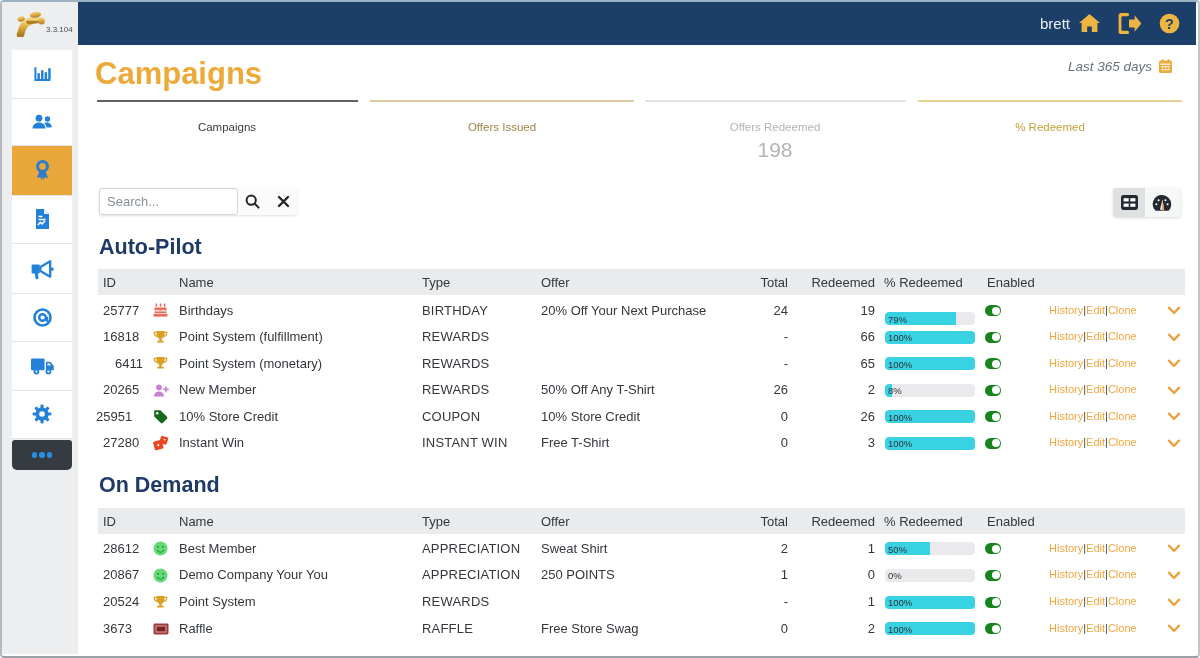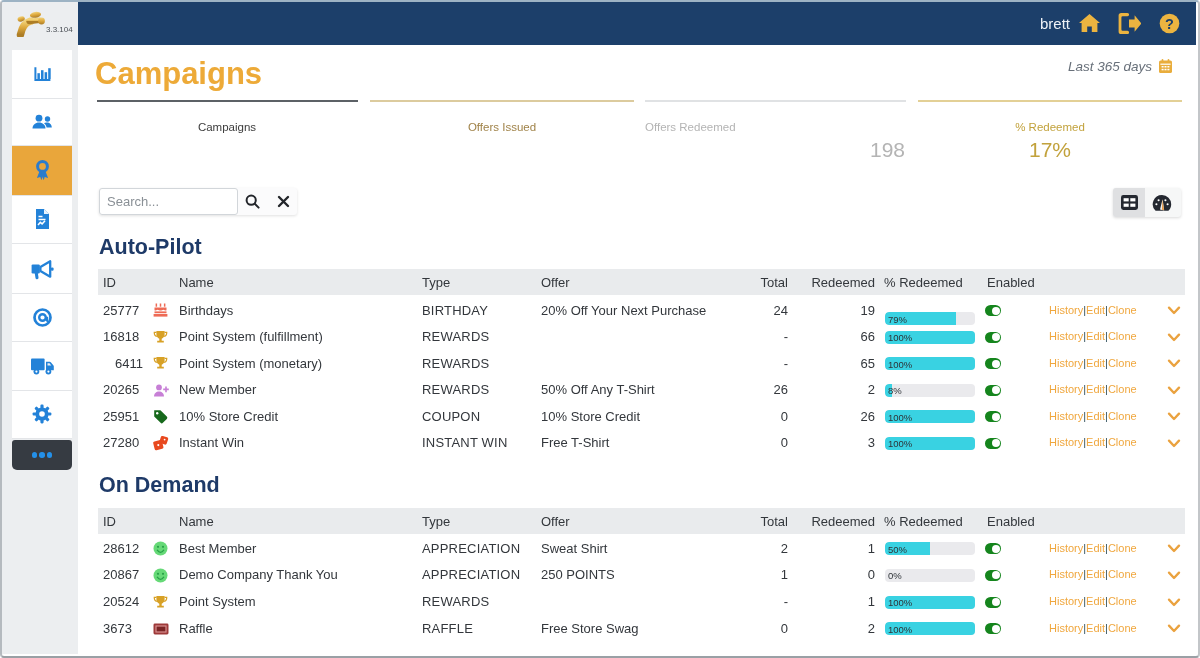--- a/index.html
+++ b/index.html
@@ -171,24 +171,23 @@
           <rect x="5.5" y="9.8" width="2" height="1.5"></rect>
           <rect x="8.4" y="9.8" width="2" height="1.5"></rect>
         </g>
       </svg>
 <div class="abs" style="left:97px;top:100px;width:261px;height:2px;background:#5c6166"></div>
 <div class="abs" style="left:370px;top:100px;width:264px;height:2px;background:#dccb9e"></div>
 <div class="abs" style="left:645px;top:100px;width:261px;height:2px;background:#e0e2e4"></div>
 <div class="abs" style="left:918px;top:100px;width:264px;height:2px;background:#e3d096"></div>
 <div class="abs" style="left:97px;top:121px;width:260px;text-align:center;font-size:11.5px;color:#3c3c3c">Campaigns</div>
 <div class="abs" style="left:372px;top:121px;width:260px;text-align:center;font-size:11.5px;color:#a08349">Offers Issued</div>
-<div class="abs" style="left:645px;top:121px;width:260px;font-size:11.5px;color:#b4b4b4">Offers Redeemed</div>
-<div class="abs" style="left:645px;top:138px;width:260px;text-align:right;font-size:21px;color:#b4b4b4">198</div>
+<div class="abs" style="left:645px;top:121px;width:260px;text-align:center;font-size:11.5px;color:#b4b4b4">Offers Redeemed</div>
+<div class="abs" style="left:645px;top:138px;width:260px;text-align:center;font-size:21px;color:#b4b4b4">198</div>
 <div class="abs" style="left:920px;top:121px;width:260px;text-align:center;font-size:11.5px;color:#c2a23c">% Redeemed</div>
-<div class="abs" style="left:920px;top:138px;width:260px;text-align:center;font-size:21px;color:#c2a23c">17%</div>
 
 <div class="abs" style="left:99px;top:188px;width:198px;height:27px;background:#fbfbfc;border-radius:3px;box-shadow:0 1px 3px rgba(0,0,0,.12)"></div>
 <div class="abs" style="left:99px;top:188px;width:139px;height:27px;background:#fff;border:1px solid #d2d6da;border-radius:3px"></div>
 <div class="abs" style="left:107px;top:194px;font-size:13px;color:#8a9096">Search...</div>
 <svg class="abs" style="left:245px;top:194px" width="15" height="15" viewBox="0 0 15 15">
         <g fill="none" stroke="#23262b" stroke-width="2" stroke-linecap="round">
           <circle cx="6.2" cy="6.2" r="4.6"></circle>
           <path d="M9.8 9.8 13.6 13.6"></path>
         </g>
       </svg>
@@ -317,21 +316,21 @@
         <div class="fill" style="width:7.2px"></div>
         <div class="pct">8%</div>
       </div>
 <div class="tog" style="left:985px;top:384.65px">
         <div class="knob"></div>
       </div>
 <div class="links" style="left:1049px;top:383.15px">History<b>|</b>Edit<b>|</b>Clone</div>
 <svg class="chev" style="left:1167px;top:385.65px" width="14" height="9" viewBox="0 0 14 9">
         <path d="M2 1.6 7 7l5-5.4" fill="none" stroke="#eaa23f" stroke-width="2.3" stroke-linecap="round" stroke-linejoin="round"></path>
       </svg>
-<div class="cell" style="left:103px;top:408.7px">25951</div>
+<div class="cell" style="left:96px;top:408.7px">25951</div>
 <div class="abs" style="left:153px;top:409.2px"><svg width="15" height="15" viewBox="0 0 15 15">
           <path fill="#17691c" d="M1.2 1.2h6.2l6.4 6.4a1.6 1.6 0 0 1 0 2.3l-3.9 3.9a1.6 1.6 0 0 1-2.3 0L1.2 7.4z"></path>
           <circle cx="4.2" cy="4.2" r="1.2" fill="#fff"></circle>
         </svg></div>
 <div class="cell" style="left:179px;top:408.7px">10% Store Credit</div>
 <div class="cell type" style="left:422px;top:408.7px">COUPON</div>
 <div class="cell" style="left:541px;top:408.7px">10% Store Credit</div>
 <div class="cell rt" style="left:728px;top:408.7px;width:60px">0</div>
 <div class="cell rt" style="left:815px;top:408.7px;width:60px">26</div>
 <div class="bar" style="left:885px;top:410.2px">
@@ -407,21 +406,21 @@
       </svg>
 <div class="cell" style="left:103px;top:567.35px">20867</div>
 <div class="abs" style="left:153px;top:567.85px"><svg width="15" height="15" viewBox="0 0 15 15">
           <circle cx="7.5" cy="7.5" r="7" fill="#66d977"></circle>
           <g fill="#27a047">
             <circle cx="5" cy="5.8" r="1.1"></circle>
             <circle cx="10" cy="5.8" r="1.1"></circle>
           </g>
           <path d="M4.3 9.2c1 1.5 2.2 2.2 3.2 2.2s2.2-.7 3.2-2.2" fill="none" stroke="#27a047" stroke-width="1.3" stroke-linecap="round"></path>
         </svg></div>
-<div class="cell" style="left:179px;top:567.35px">Demo Company Thank You</div>
+<div class="cell" style="left:179px;top:567.35px">Demo Company Your You</div>
 <div class="cell type" style="left:422px;top:567.35px">APPRECIATION</div>
 <div class="cell" style="left:541px;top:567.35px">250 POINTS</div>
 <div class="cell rt" style="left:728px;top:567.35px;width:60px">1</div>
 <div class="cell rt" style="left:815px;top:567.35px;width:60px">0</div>
 <div class="bar" style="left:885px;top:568.85px">
         <div class="fill" style="width:0.0px"></div>
         <div class="pct">0%</div>
       </div>
 <div class="tog" style="left:985px;top:569.85px">
         <div class="knob"></div>

